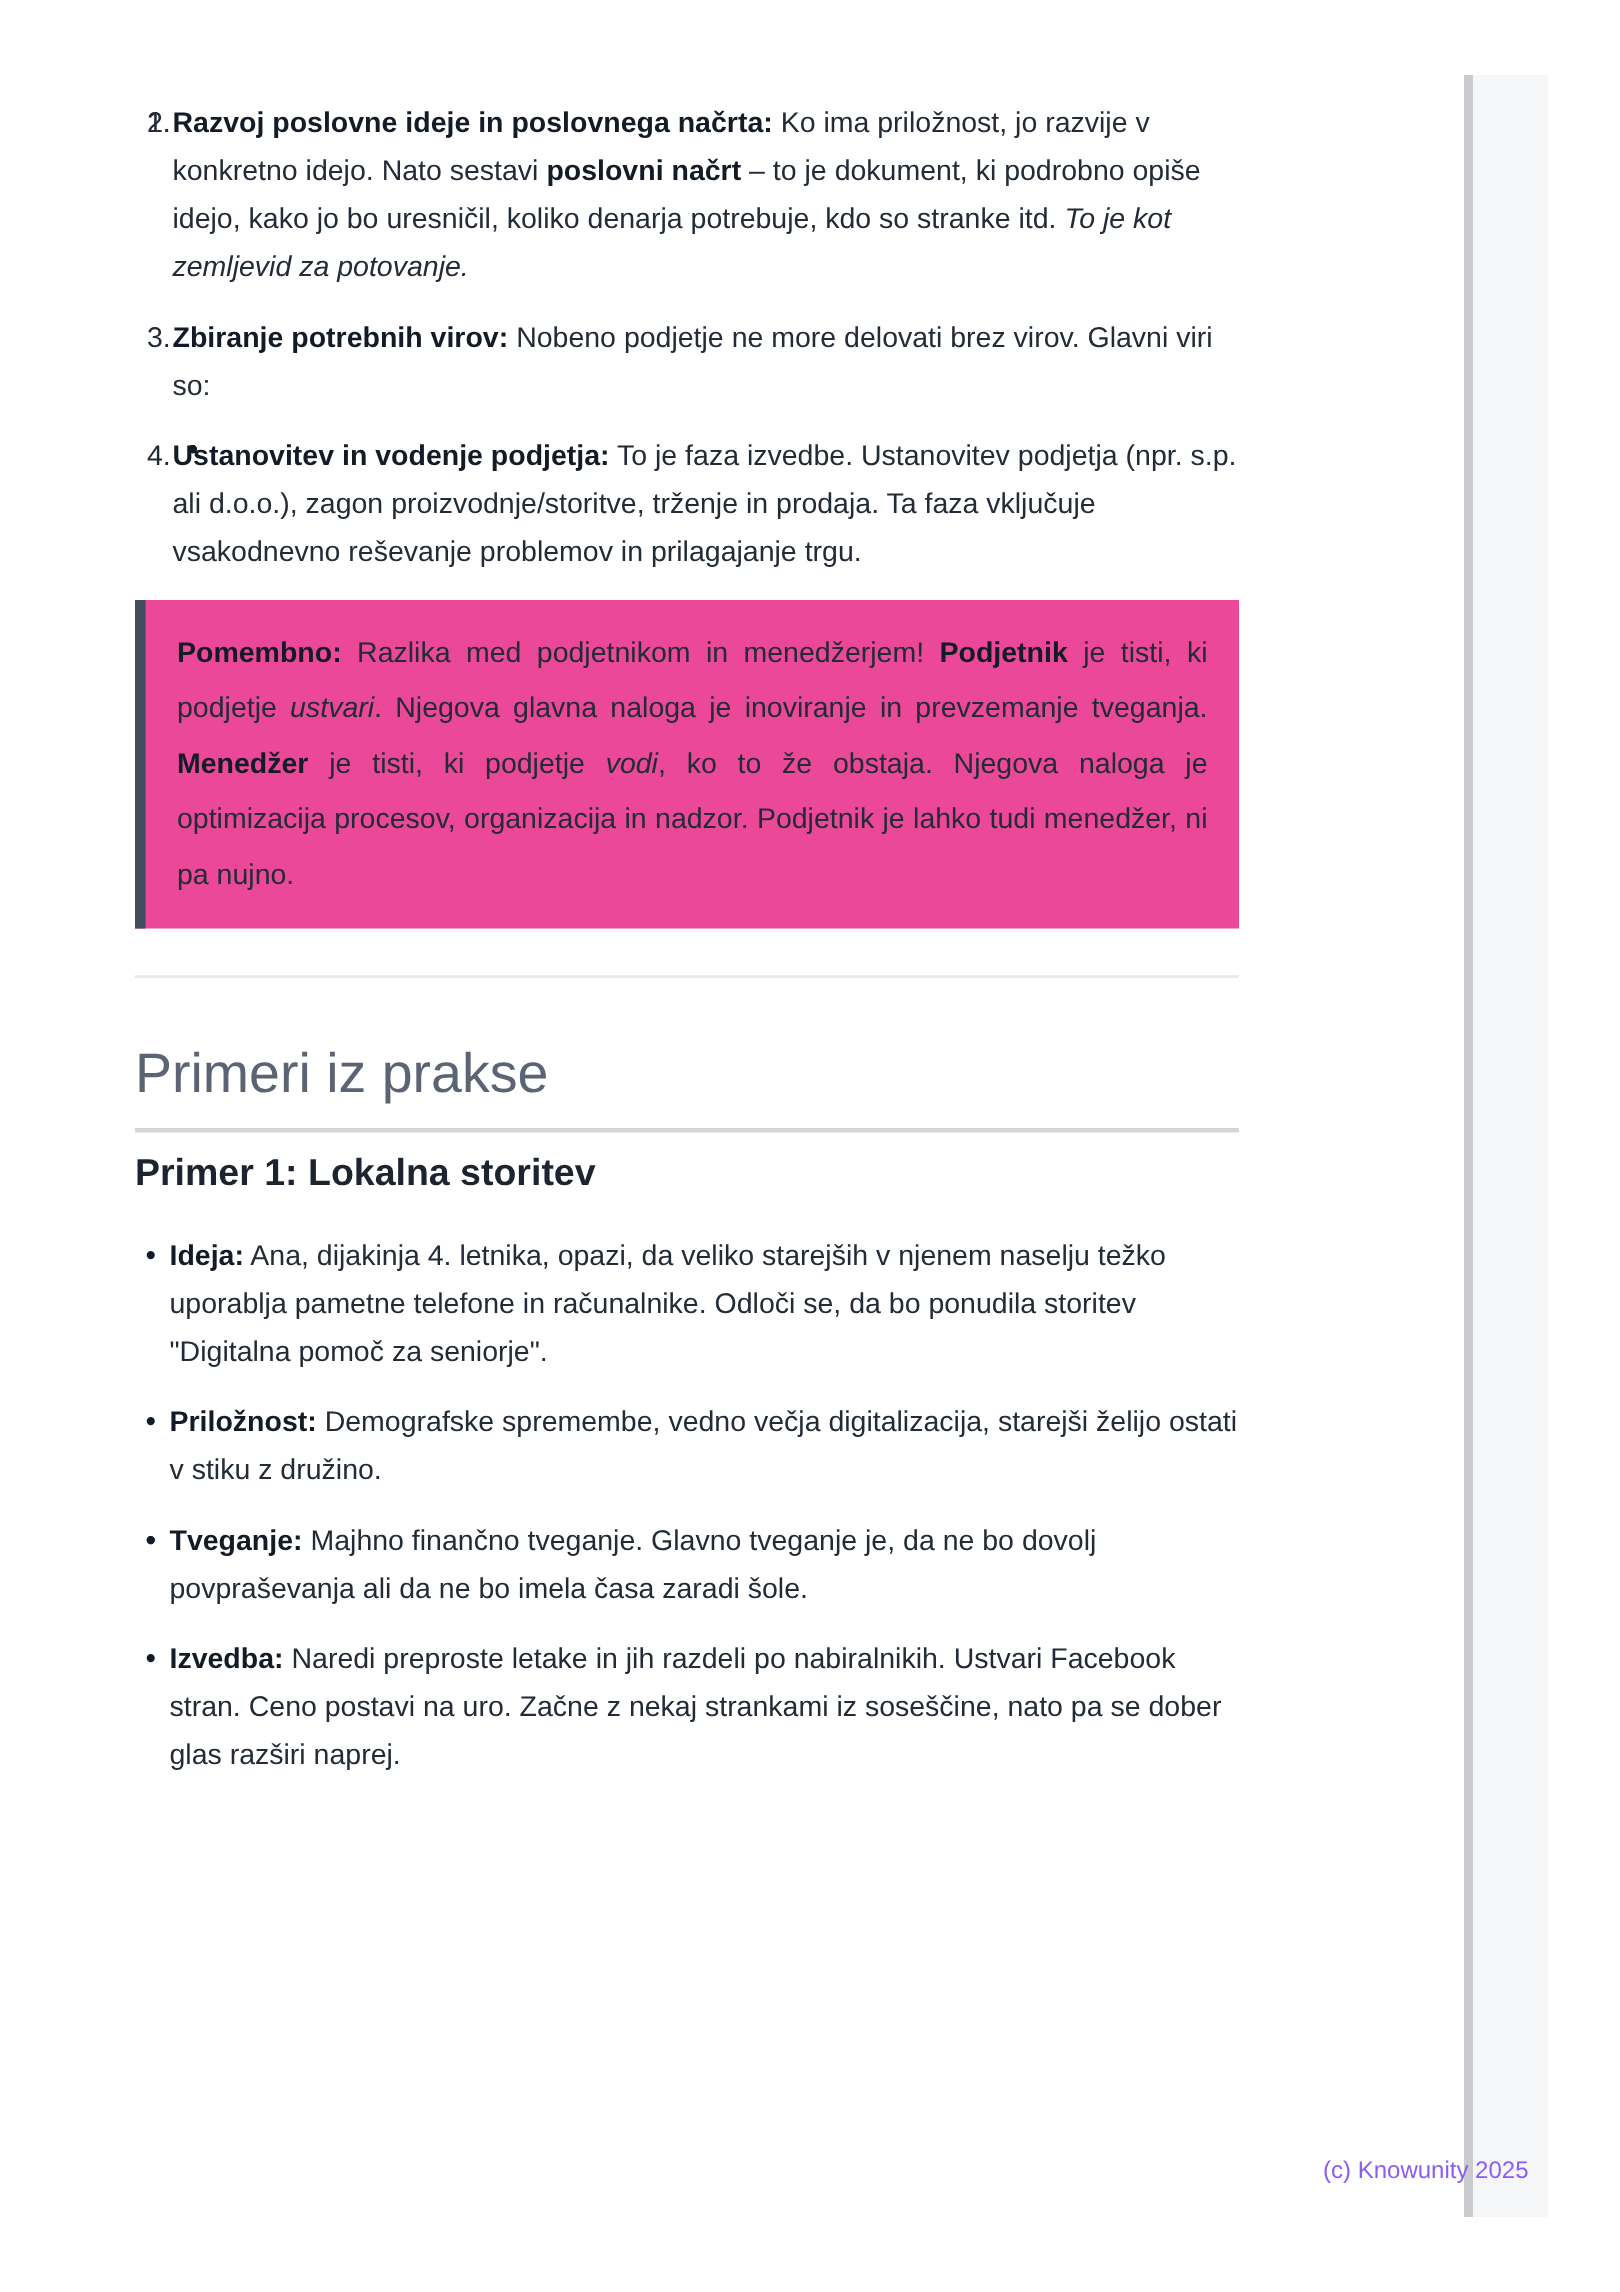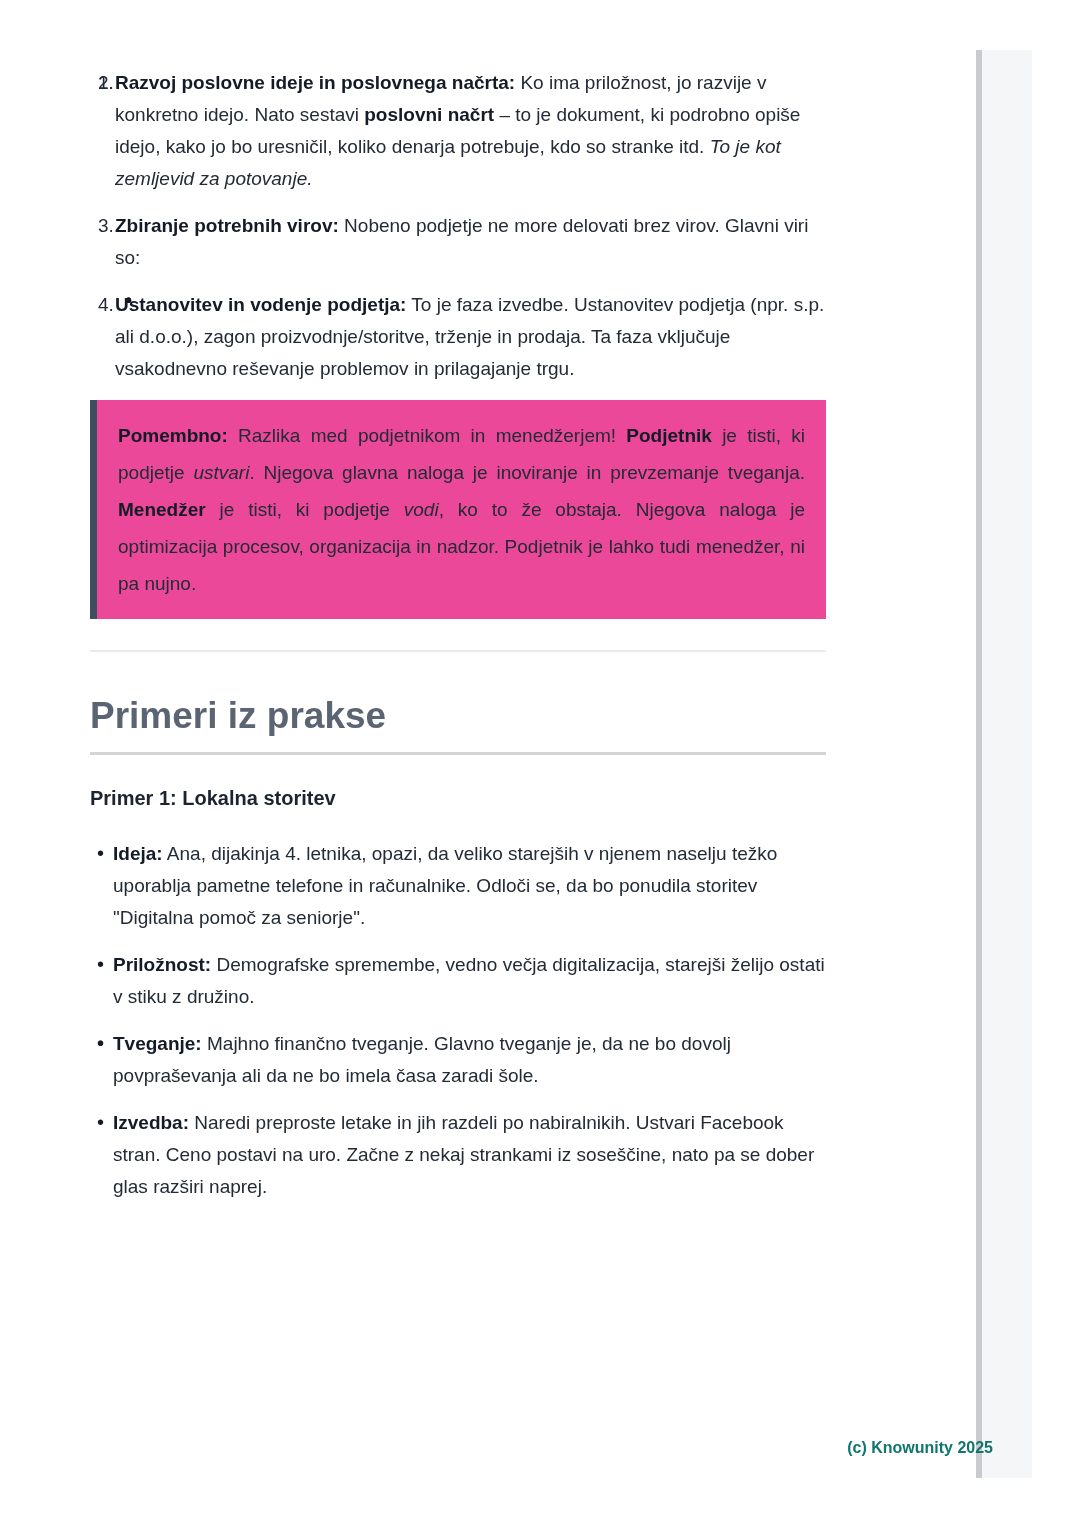--- a/index.html
+++ b/index.html
@@ -42,27 +42,27 @@
     text-align: justify;
   }
 
   .hr1 { height: 2px; background: #e9eaeb; border: none; margin: 31px 0 0 0; }
   .hr2 { height: 3px; background: #d4d5d7; border: none; margin: 13px 0 0 0; }
 
   h1.section-title {
     margin: 41px 0 0 0;
     font-size: 37px;
     line-height: 46px;
-    font-weight: bold;
+    font-weight: normal;
     color: #5b6472;
     letter-spacing: 0px;
   }
   h3.example-title {
-    margin: 30px 0 0 0;
-    font-size: 20px;
+    margin: 14px 0 0 0;
+    font-size: 25px;
     line-height: 26px;
     font-weight: bold;
     color: #1c2430;
   }
 
   
   .mainlist { list-style: none; margin: 27px 0 0 0; padding: 0; }
   .mainlist > li { position: relative; padding-left: 23px; margin-bottom: 15px; }
   .mainlist .dot { position: absolute; left: 7px; top: -1px; font-size: 20px; color: #131b27; }
 
@@ -70,26 +70,25 @@
   .next-page-strip {
     position: absolute;
     left: 976px; top: 50px;
     width: 56px; height: 1428px;
     background: #f5f6f8;
     border-left: 6px solid #c9cbce;
   }
 
   .watermark {
     position: absolute;
-    top: 1438px; right: 87px;
+    top: 1438px; right: 61px;
     font-size: 16px;
     line-height: 20px;
-    color: #0f766e;
+    color: #8b5cf6;
     z-index: 2;
-    font-weight: bold;
   }
 </style>
 </head>
 <body>
 
 <div class="content">
 
   <ol class="numlist">
     <li>
       <span class="num">1.</span>

